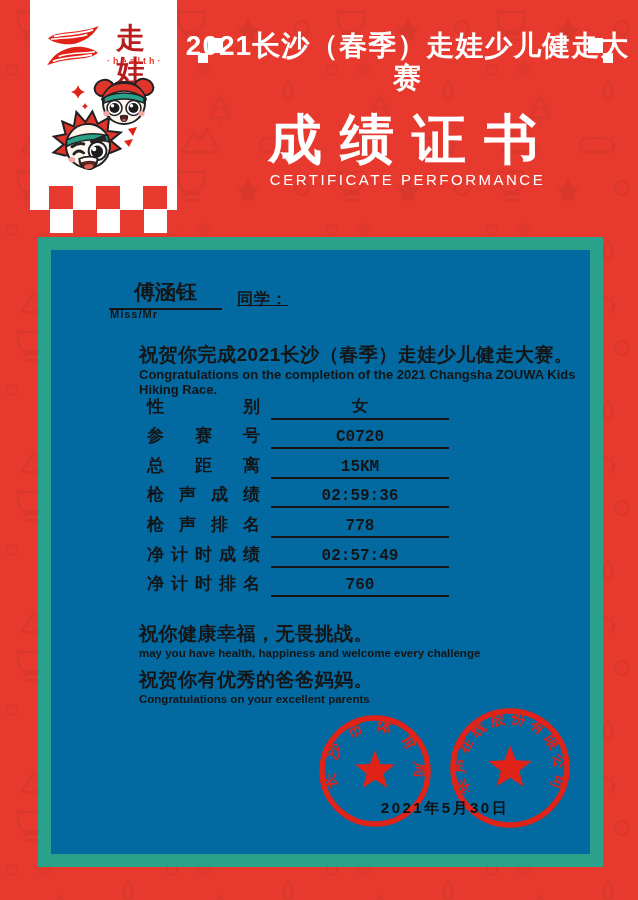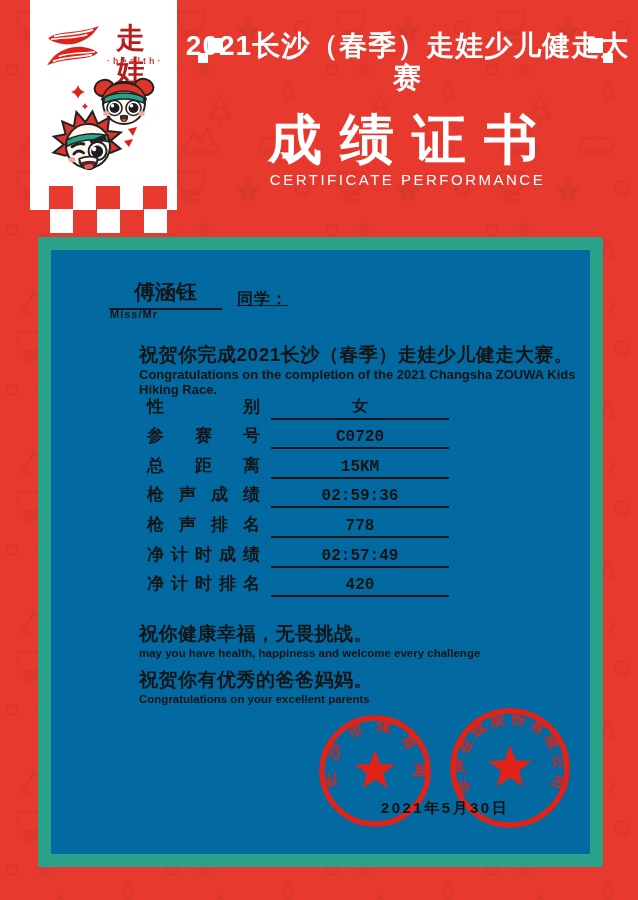--- a/index.html
+++ b/index.html
@@ -199,21 +199,21 @@
         <div class="field-row">
           <div class="field-label">枪声排名</div>
           <div class="field-value">778</div>
         </div>
         <div class="field-row">
           <div class="field-label">净计时成绩</div>
           <div class="field-value">02:57:49</div>
         </div>
         <div class="field-row">
           <div class="field-label">净计时排名</div>
-          <div class="field-value">420</div>
+          <div class="field-value">760</div>
         </div>
       </div>
 
       <div class="blessing">
         <div class="cn">祝你健康幸福，无畏挑战。</div>
         <div class="en">may you have health, happiness and welcome every challenge</div>
         <div class="cn">祝贺你有优秀的爸爸妈妈。</div>
         <div class="en">Congratulations on your excellent parents</div>
       </div>
 

